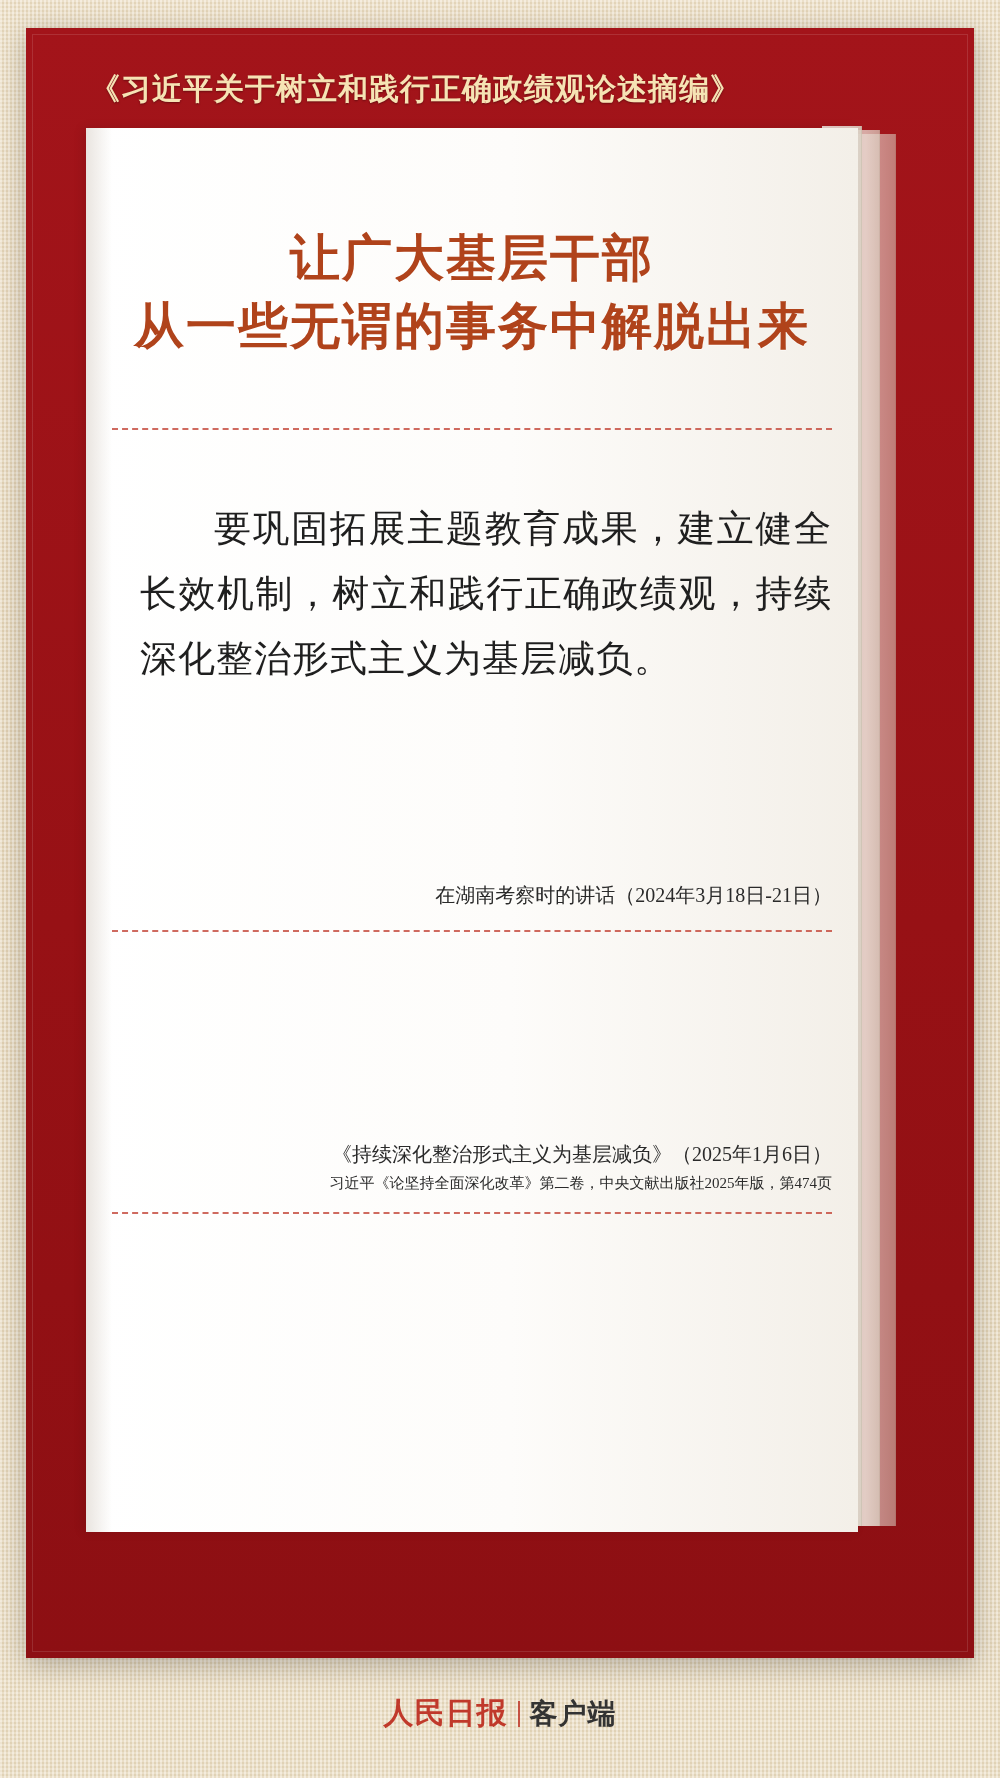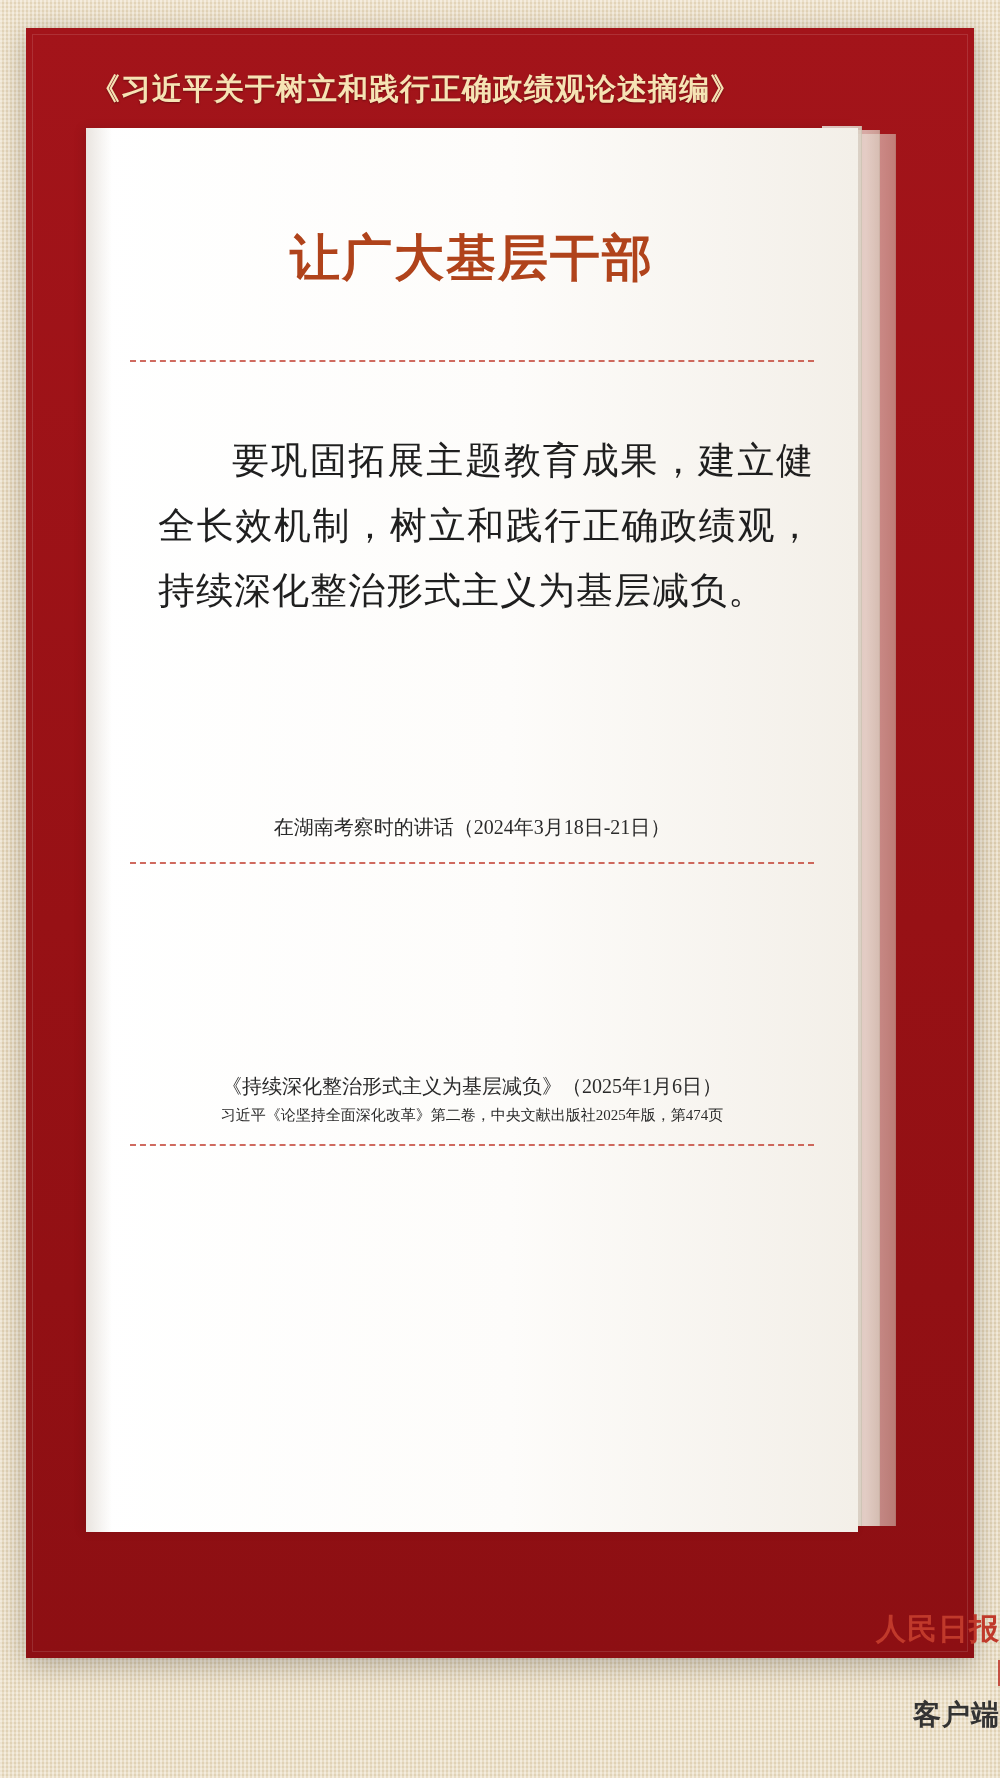--- a/index.html
+++ b/index.html
@@ -81,21 +81,21 @@
   
   .page {
     position: absolute;
     left: 86px;
     top: 128px;
     width: 772px;
     height: 1404px;
     background:
       linear-gradient(90deg, #ffffff 0%, #fdfcfa 55%, #f3efe8 100%);
     box-shadow: -3px 0 10px rgba(0,0,0,0.10);
-    padding: 0 44px;
+    padding: 0 26px;
     z-index: 3;
   }
   
   .page::before {
     content: "";
     position: absolute;
     left: 0; top: 0; bottom: 0;
     width: 26px;
     background: linear-gradient(90deg, rgba(120,90,60,0.16), rgba(120,90,60,0));
     pointer-events: none;
@@ -138,37 +138,36 @@
   }
   .quote-1 { margin-top: 66px; margin-left: 28px; }
   .quote-2 { margin-top: 72px; }
 
   
   .source {
     font-family: "Liberation Serif", serif;
     font-size: 20px;
     line-height: 1.65;
     color: #2a2a2a;
-    text-align: center;
+    text-align: right;
   }
   .source-1 { margin-top: 188px; }
   .source-2 { margin-top: 206px; }
   .source-2 .line-2 { font-size: 15px; }
 
   
   .footer {
     position: absolute;
     left: 0;
     bottom: 44px;
     width: 1000px;
     display: flex;
-    align-items: flex-end;
+    align-items: center;
     justify-content: center;
     gap: 10px;
-    flex-direction: column;
   }
   .footer .mark {
     font-family: "Liberation Serif", serif;
     font-weight: bold;
     font-size: 30px;
     color: #c0392b;
     letter-spacing: 1px;
   }
   .footer .sep {
     width: 2px;
@@ -196,20 +195,21 @@
   <div class="page-stack">
     <div class="sheet" style="left:758px; width:52px; top:14px; height:1392px; opacity:0.55;"></div>
     <div class="sheet" style="left:748px; width:46px; top:10px; height:1396px; opacity:0.7;"></div>
     <div class="sheet" style="left:736px; width:40px; top:6px; height:1400px; opacity:0.85;"></div>
   </div>
 
   <div class="page">
 
     <div class="headline">
       <span class="l1">让广大基层干部</span>
+      <span class="l2">从一些无谓的事务中解脱出来</span>
     </div>
 
     <hr class="dashed rule-1">
 
     <p class="quote quote-1">要巩固拓展主题教育成果，建立健全长效机制，树立和践行正确政绩观，持续深化整治形式主义为基层减负。</p>
 
     <div class="source source-1">
       <div class="line-1">在湖南考察时的讲话（2024年3月18日-21日）</div>
     </div>
 

